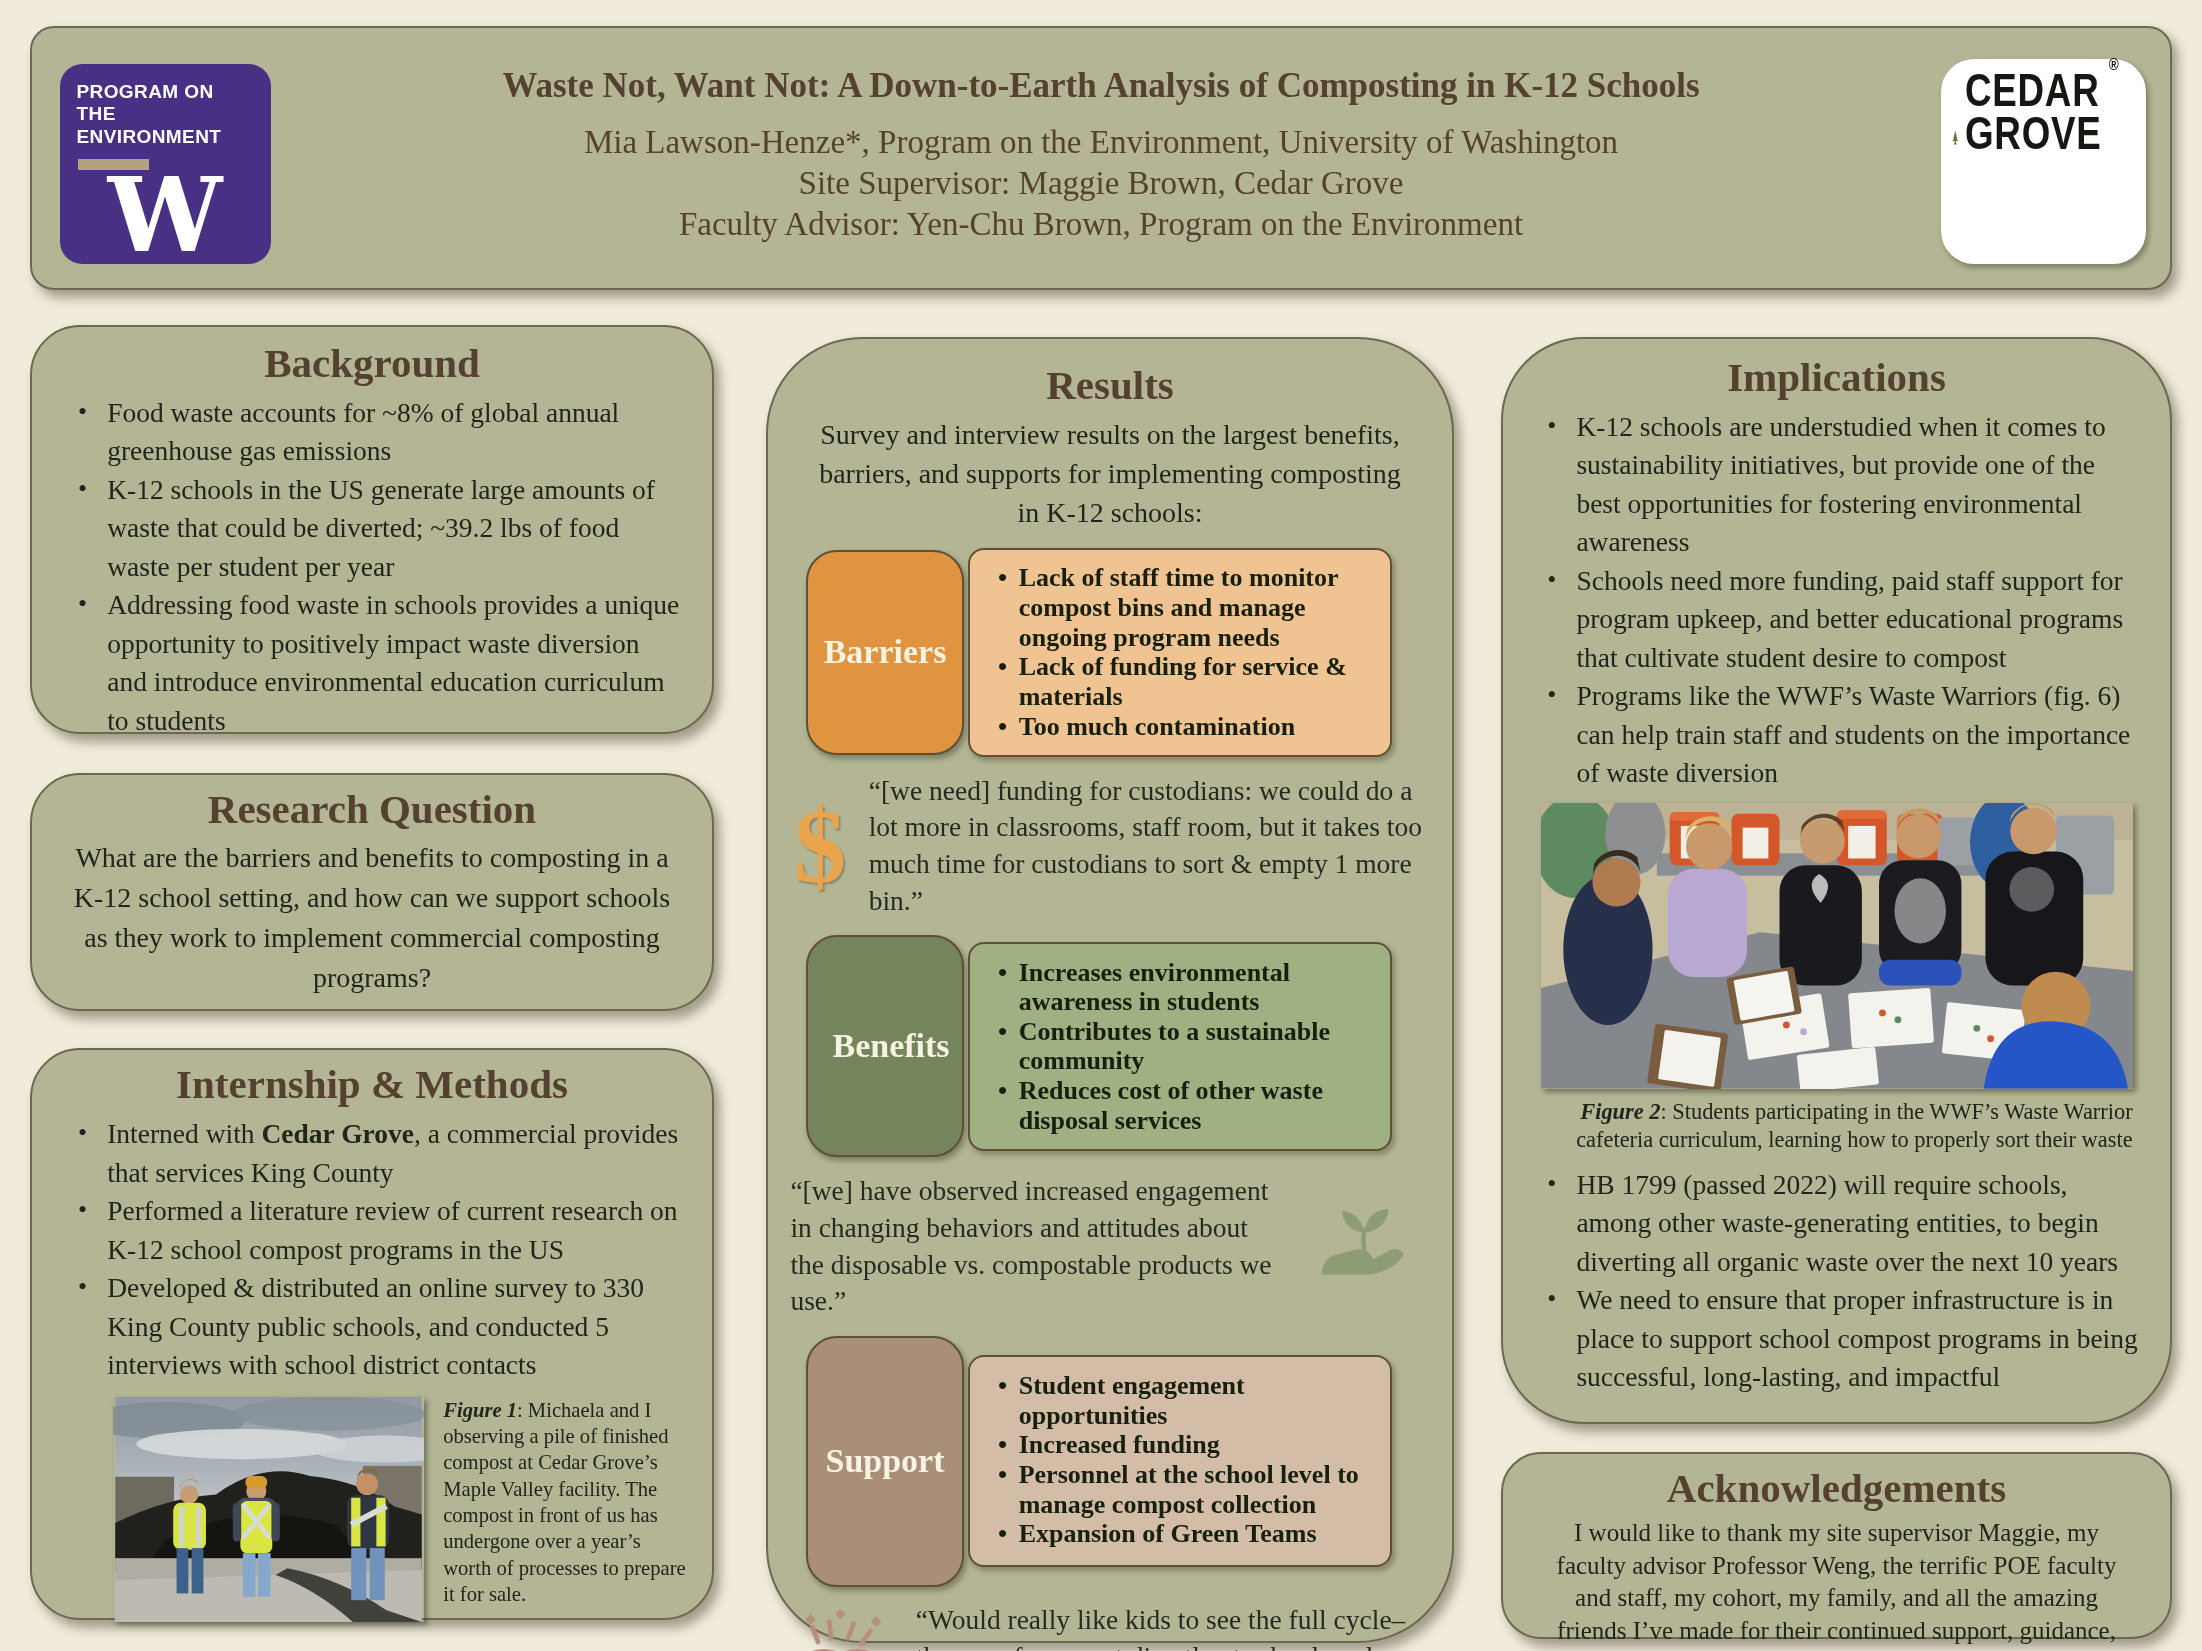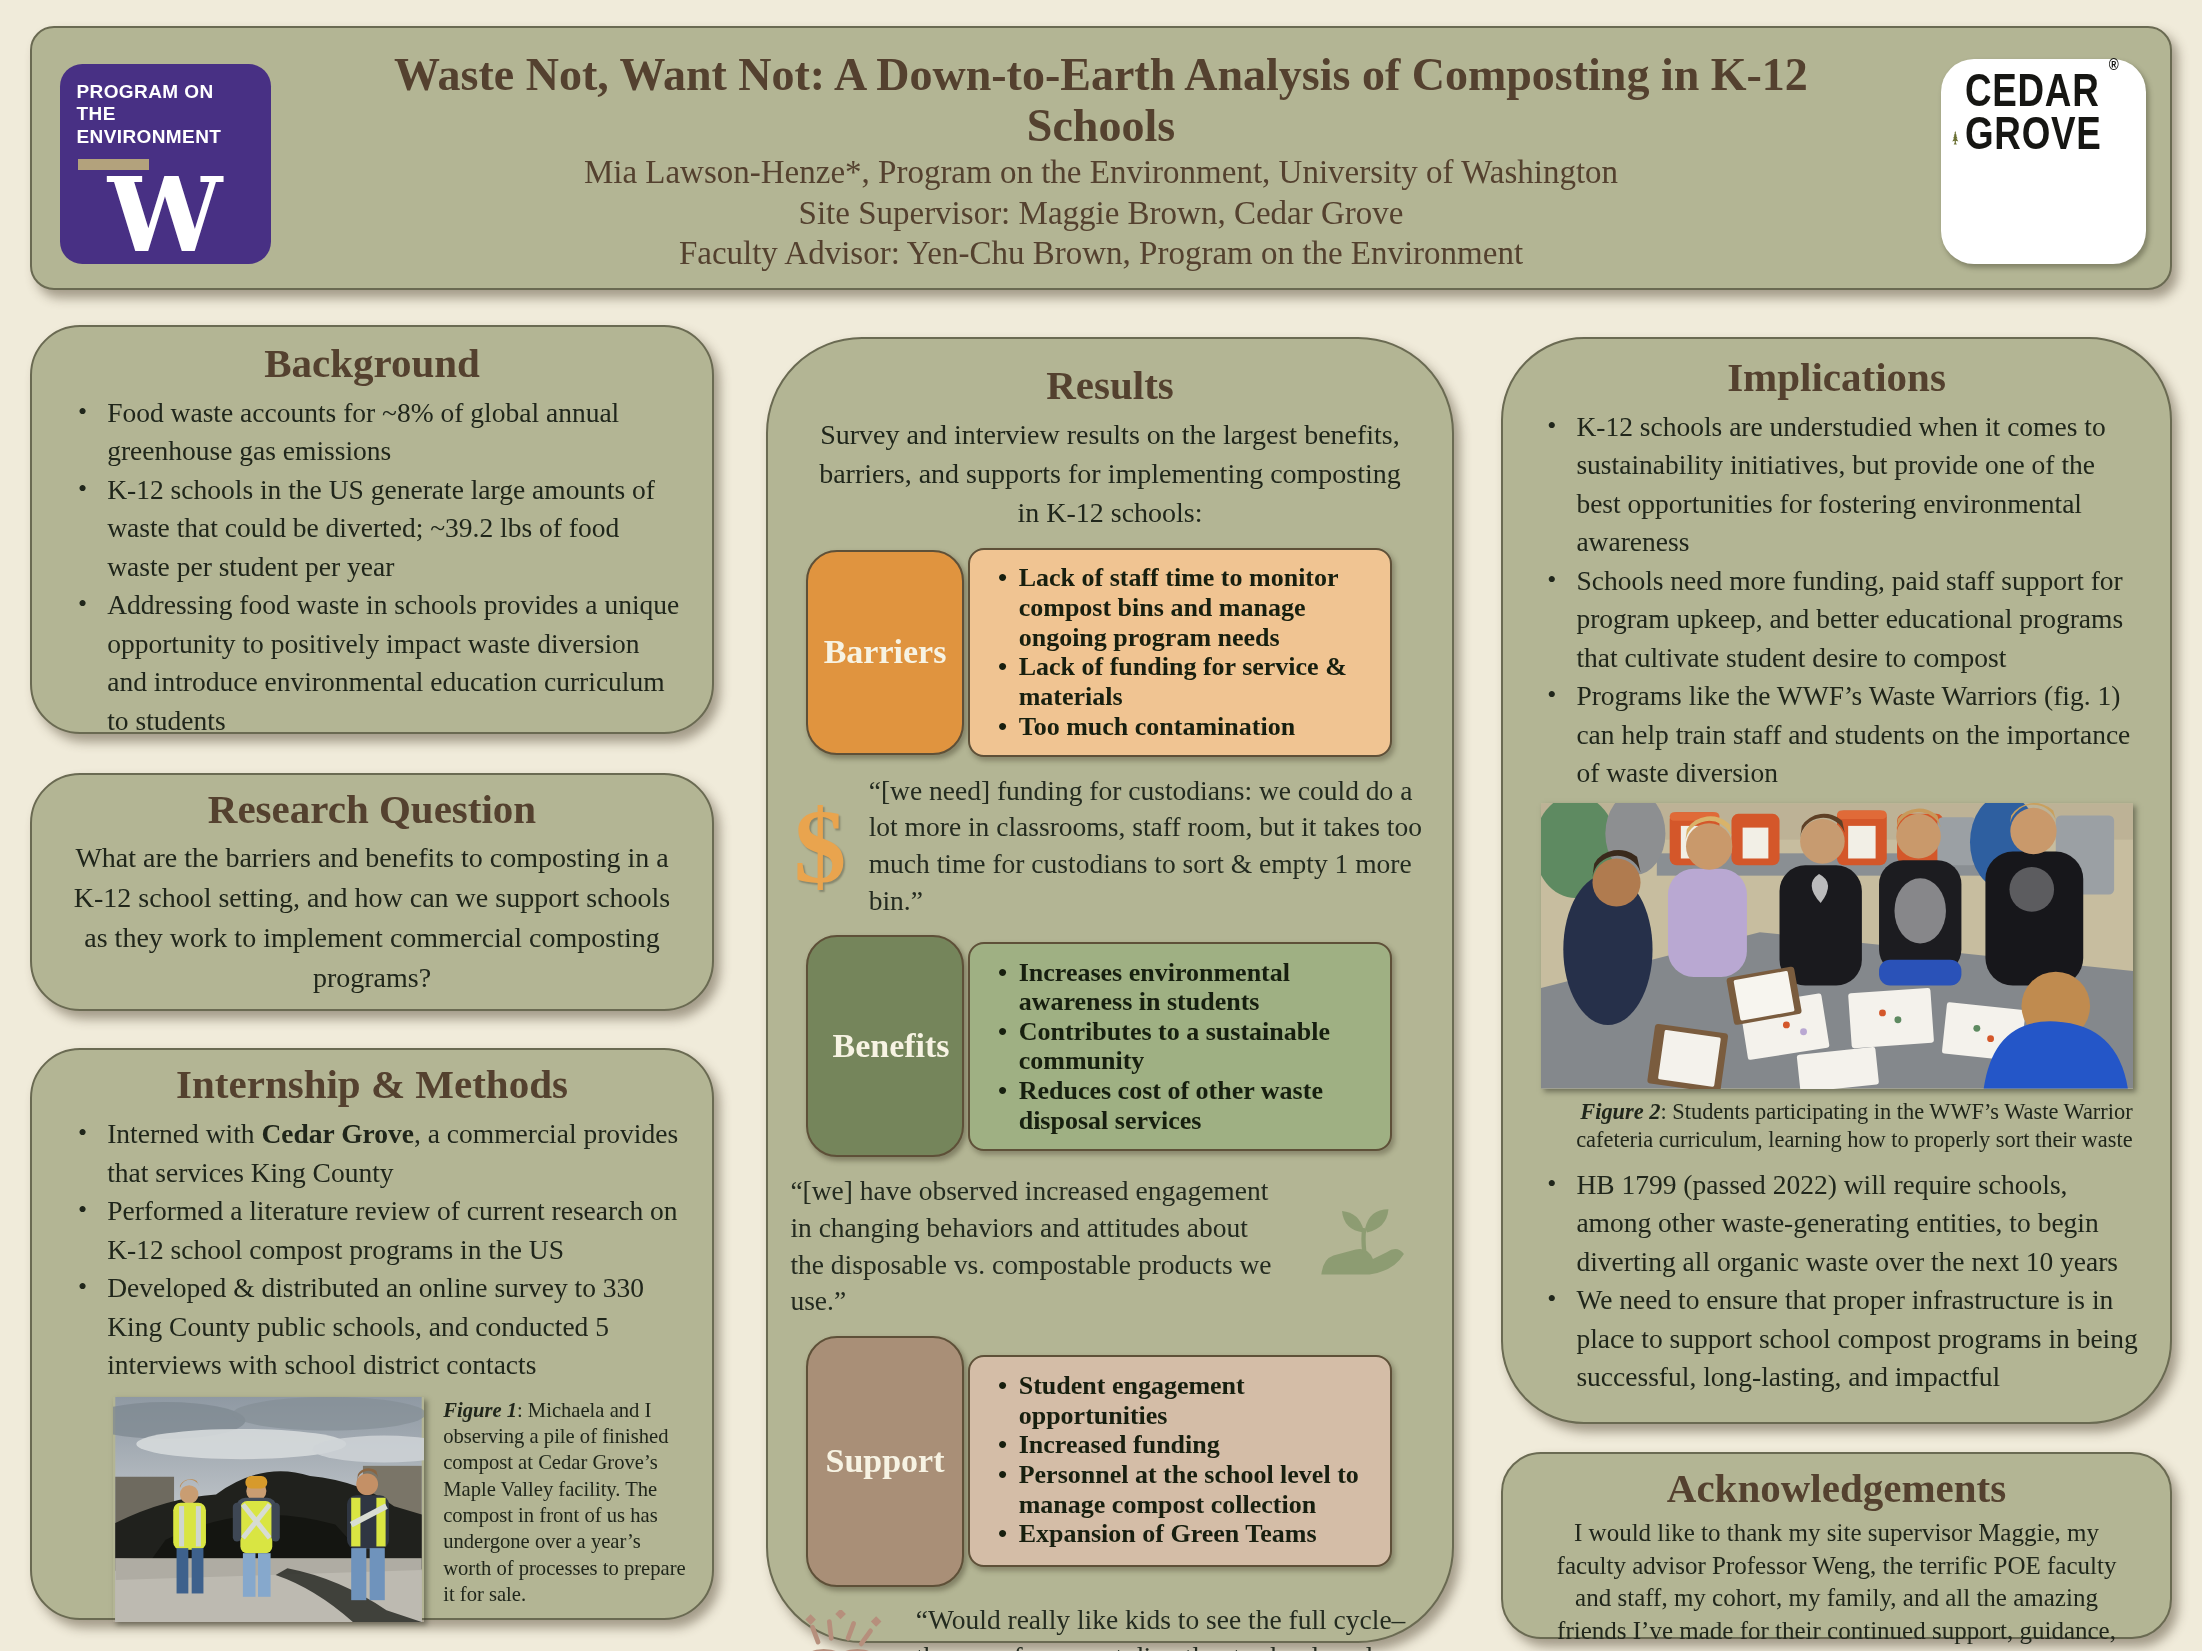--- a/index.html
+++ b/index.html
@@ -12,21 +12,21 @@
   
   .header{left:30px;top:26px;width:2142px;height:264px;border-radius:24px;}
   .uw-logo{position:absolute;left:27.5px;top:36px;width:211px;height:200px;border-radius:22.4px;
     background:var(--uw-purple,#483084);padding:17px;box-sizing:border-box;}
   .uw-lines{font-family:"Liberation Sans",sans-serif;font-weight:bold;color:#FFFFFF;
     font-size:19px;line-height:1.18;letter-spacing:0.4px;}
   .uw-bar{width:71px;height:11.2px;background:#B3A27C;margin:10.3px 0 0 1.7px;}
   .uw-w{position:absolute;left:0;right:0;bottom:-1.7px;text-align:center;color:#FFFFFF;
     font-size:102px;font-weight:bold;font-family:"DejaVu Serif","Liberation Serif",serif;line-height:1;}
   .head-text{position:absolute;left:284px;right:284px;top:20.6px;text-align:center;color:var(--title-brown,#54412F);}
-  .head-title{margin:0;font-size:46px;font-weight:bold;line-height:1.12;}
+  .head-title{margin:17px;font-size:35px;font-weight:bold;line-height:1.12;}
   .head-sub{font-size:33px;line-height:1.24;}
   .cedar-logo{position:absolute;right:24px;top:31px;width:205px;height:205px;border-radius:33px;
     background:#FFFFFF;box-shadow:2.6px 3.4px 5.2px rgba(60,60,40,.4);display:flex;
     justify-content:center;gap:5.2px;box-sizing:border-box;padding:10.3px;}
   .cedar-words{font-family:"Liberation Sans",sans-serif;font-weight:bold;font-size:46px;line-height:.92;
     color:#161613;transform:scaleX(.8);transform-origin:left center;letter-spacing:0.9px;position:relative;}
   .cedar-reg{position:absolute;top:-12px;right:-22.4px;font-size:17px;font-weight:bold;}
 
   
   .sec-title{margin:0;text-align:center;font-size:41px;font-weight:bold;color:var(--title-brown,#54412F);}
@@ -258,21 +258,21 @@
       </svg>
       <div>“Would really like kids to see the full cycle– the use of compost directly at school, and integration into science lessons, etc.”</div>
     </div>
   </div>
 
   <div class="panel imp-panel">
     <h2 class="sec-title">Implications</h2>
     <ul class="bullets">
       <li>K-12 schools are understudied when it comes to sustainability initiatives, but provide one of the best opportunities for fostering environmental awareness</li>
       <li>Schools need more funding, paid staff support for program upkeep, and better educational programs that cultivate student desire to compost</li>
-      <li>Programs like the WWF’s Waste Warriors (fig. 1) can help train staff and students on the importance of waste diversion</li>
+      <li>Programs like the WWF’s Waste Warriors (fig. 6) can help train staff and students on the importance of waste diversion</li>
     </ul>
 
     <svg class="photo2" viewBox="0 0 690 332">
       <rect width="690" height="332" fill="#C7BD9F"></rect>
       <rect x="0" y="0" width="690" height="42" fill="#BDB296"></rect>
       <rect x="135" y="58" width="430" height="26" fill="#8A8F93"></rect>
       <g>
         <rect x="150" y="10" width="58" height="62" rx="8" fill="#D4572A"></rect>
         <rect x="150" y="10" width="58" height="10" rx="5" fill="#E06A38"></rect>
         <rect x="163" y="26" width="32" height="38" fill="#F2EFE6"></rect>

